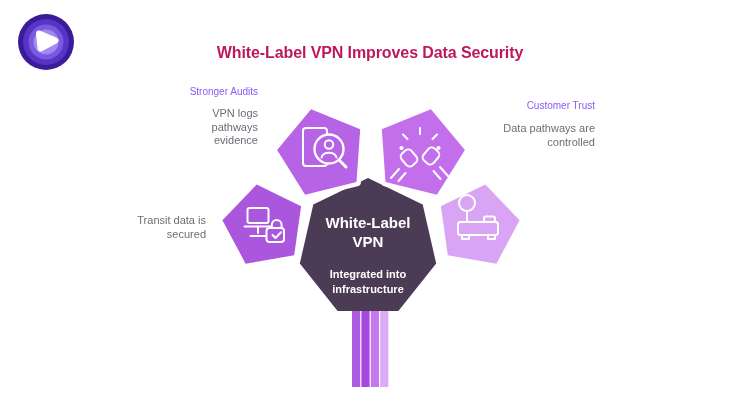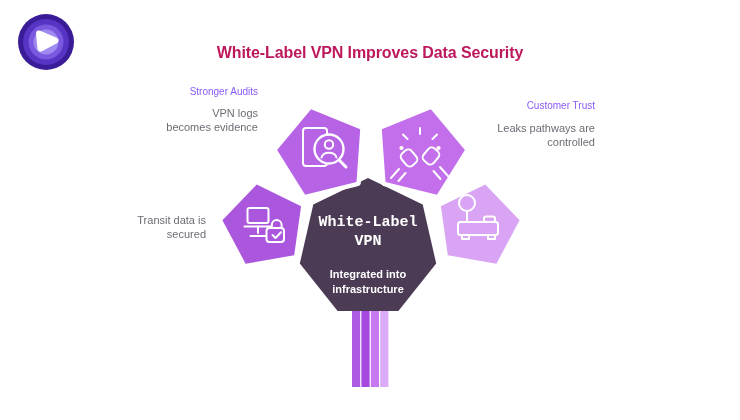--- a/index.html
+++ b/index.html
@@ -21,21 +21,21 @@
   .lbl-trust{left:480px;top:98px;width:115px;text-align:right;}
   .lbl-trust .hd{line-height:16px;}
   .lbl-leaks{left:98px;top:206px;width:108px;}
   .lbl-leaks .hd{line-height:16px;}
   .lbl-leaks .sub{}
   .lbl-control{left:528px;top:197px;width:92px;}
   .lbl-control .hd{line-height:16px;}
   .center-label{
     position:absolute;left:318px;top:213px;width:100px;text-align:center;color:#ffffff;
   }
-  .center-label .hd{font-size:15px;font-weight:700;line-height:19px;font-family:Liberation Mono, monospace;}
+  .center-label .hd{font-size:15px;font-weight:700;line-height:19px;}
   .center-label .sub{font-size:11px;font-weight:600;line-height:14.5px;margin-top:16px;}
   .icon-stroke{fill:none;stroke:#ffffff;stroke-width:2;stroke-linecap:round;stroke-linejoin:round;}
 </style>
 </head>
 <body>
 
 <div class="canvas">
 
   <svg class="layer" width="740" height="420" viewBox="0 0 740 420">
 
@@ -111,26 +111,26 @@
     <circle cx="46" cy="42" r="23" fill="#5634c4"></circle>
     <circle cx="46" cy="42" r="17.5" fill="#7a59e0"></circle>
     <circle cx="46" cy="42" r="12.5" fill="#9f8aef"></circle>
     <polygon points="39,33.5 55.5,40.5 40.5,48.5" stroke-width="6" stroke-linejoin="round" fill="#ffffff" stroke="#ffffff"></polygon>
   </svg>
 
   <div class="page-title">White-Label VPN Improves Data Security</div>
 
   <div class="label lbl-audits t-right">
     <div class="hd">Stronger Audits</div>
-    <div class="sub">VPN logs becomes evidence</div>
+    <div class="sub">VPN logs pathways evidence</div>
   </div>
 
   <div class="label lbl-trust t-left">
     <div class="hd">Customer Trust</div>
-    <div class="sub">Leaks pathways are controlled</div>
+    <div class="sub">Data pathways are controlled</div>
   </div>
 
   <div class="label lbl-leaks t-right">
     <div class="sub">Transit data is secured</div>
   </div>
 
   <div class="label lbl-control t-left">
   </div>
 
   <div class="center-label">

